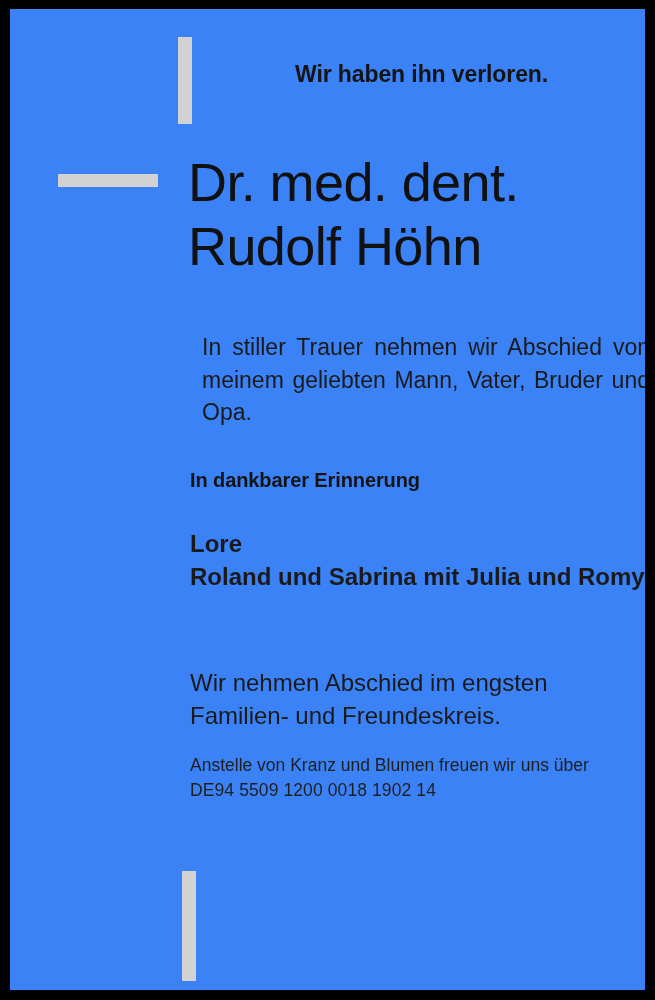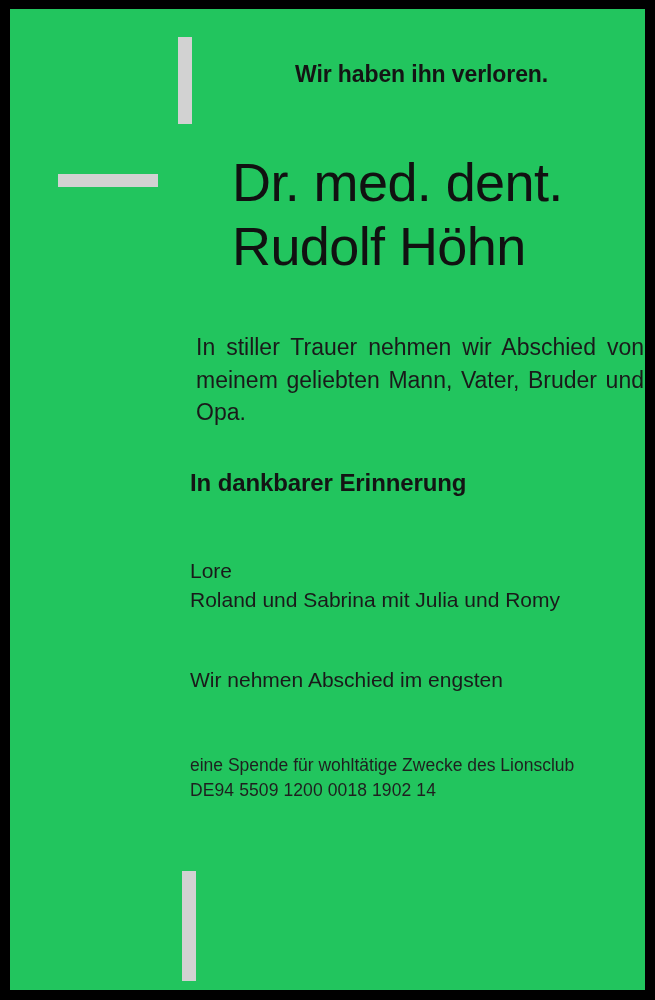--- a/index.html
+++ b/index.html
@@ -16,21 +16,21 @@
     background: #000000;
     padding: 9px 10px 10px 10px;
     font-family: "Liberation Sans", sans-serif;
     overflow: hidden;
   }
 
   .obituary-card {
     position: relative;
     width: 100%;
     height: 100%;
-    background: #22c55e;
+    background: #3b82f6;
     box-sizing: border-box;
     overflow: hidden;
   }
 
   
   .rule {
     position: absolute;
     background: #d2d2d2;
   }
   .rule-vertical-top {
@@ -78,68 +78,67 @@
     top: 142px;
     width: 440px;
     font-size: 54px;
     font-weight: 300;
     line-height: 1.18;
     color: #111111;
     letter-spacing: -0.6px;
   }
   .deceased-name .name-line {
     display: block;
-    margin-left: 44px;
   }
 
   .intro-paragraph {
     position: absolute;
-    left: 16px;
+    left: 22px;
     top: 322px;
     width: 448px;
     font-size: 23px;
     font-weight: 300;
     line-height: 1.42;
     color: #1a1a1a;
     text-align: justify;
     text-align-last: left;
   }
 
   .memory-heading {
     position: absolute;
     left: 10px;
     top: 460px;
     width: 440px;
-    font-size: 24px;
+    font-size: 20px;
     font-weight: bold;
     color: #141414;
     letter-spacing: -0.1px;
   }
 
   .family-list {
     position: absolute;
     left: 10px;
-    top: 548px;
-    width: 440px;
-    font-size: 21px;
-    font-weight: 400;
+    top: 518px;
+    width: 440px;
+    font-size: 24px;
+    font-weight: 700;
     line-height: 1.38;
     color: #1a1a1a;
   }
   .family-list .family-member {
     display: block;
     white-space: nowrap;
   }
 
   .farewell-note {
     position: absolute;
     left: 10px;
     top: 657px;
     width: 440px;
-    font-size: 21px;
+    font-size: 24px;
     font-weight: 300;
     line-height: 1.38;
     color: #1a1a1a;
   }
   .farewell-note .farewell-line {
     display: block;
     white-space: nowrap;
   }
 
   .donation-note {
@@ -183,22 +182,23 @@
 
       <div class="memory-heading">In dankbarer Erinnerung</div>
 
       <div class="family-list">
         <span class="family-member">Lore</span>
         <span class="family-member">Roland und Sabrina mit Julia und Romy</span>
       </div>
 
       <div class="farewell-note">
         <span class="farewell-line">Wir nehmen Abschied im engsten</span>
+        <span class="farewell-line">Familien- und Freundeskreis.</span>
       </div>
 
       <div class="donation-note">
-        <span class="donation-line">eine Spende für wohltätige Zwecke des Lionsclub</span>
+        <span class="donation-line">Anstelle von Kranz und Blumen freuen wir uns über</span>
         <span class="donation-line iban-line">DE94 5509 1200 0018 1902 14</span>
       </div>
 
     </div>
   </div>
 </div>
 
 </body></html>

